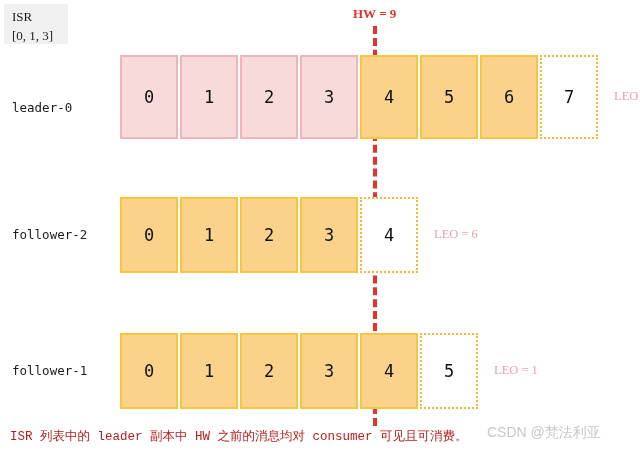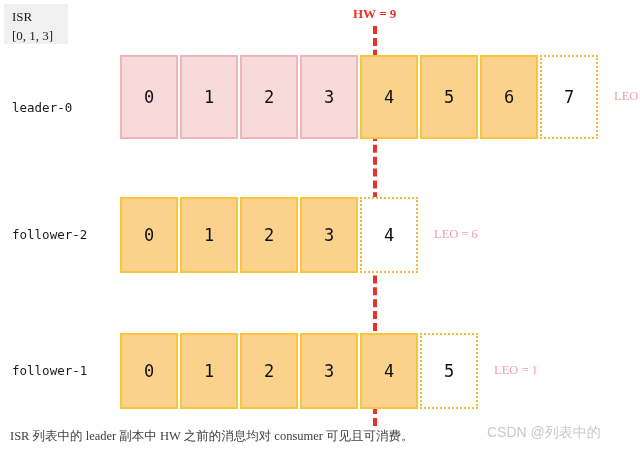--- a/index.html
+++ b/index.html
@@ -96,23 +96,23 @@
     font-size: 12.5px;
     color: #f2a0a6;
     white-space: nowrap;
   }
 
   
   .caption {
     position: absolute;
     left: 10px;
     top: 428px;
-    font-family: Liberation Serif, serif;
+    font-family: Liberation Mono, monospace;
     font-size: 12.5px;
-    color: #404040;
+    color: #b91c1c;
     white-space: nowrap;
   }
   .watermark {
     position: absolute;
     left: 487px;
     top: 424px;
     font-family: "Liberation Sans", sans-serif;
     font-size: 14px;
     color: #c8c8c8;
     white-space: nowrap;
@@ -160,15 +160,15 @@
         <div class="cell orange" style="width: 58px; height: 76px; margin-right: 2px;">2</div>
         <div class="cell orange" style="width: 58px; height: 76px; margin-right: 2px;">3</div>
         <div class="cell orange" style="width: 58px; height: 76px; margin-right: 2px;">4</div>
         <div class="cell ghost" style="width: 58px; height: 76px; margin-right: 2px;">5</div>
       </div>
       <div class="leo-label" style="left: 494px; top: 363px;">LEO = 1</div>
     </div>
 
   <div class="caption">ISR 列表中的 leader 副本中 HW 之前的消息均对 consumer 可见且可消费。</div>
 
-  <div class="watermark">CSDN @列表中的</div>
+  <div class="watermark">CSDN @梵法利亚</div>
 
 </div>
 
 </body></html>

